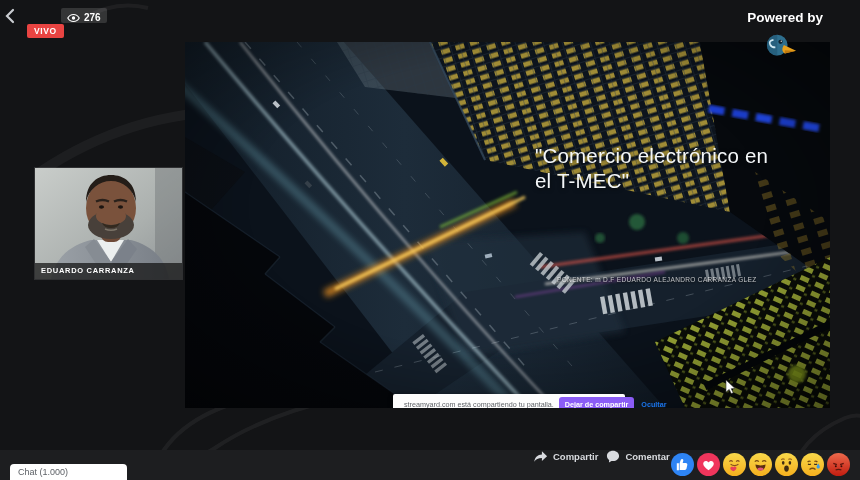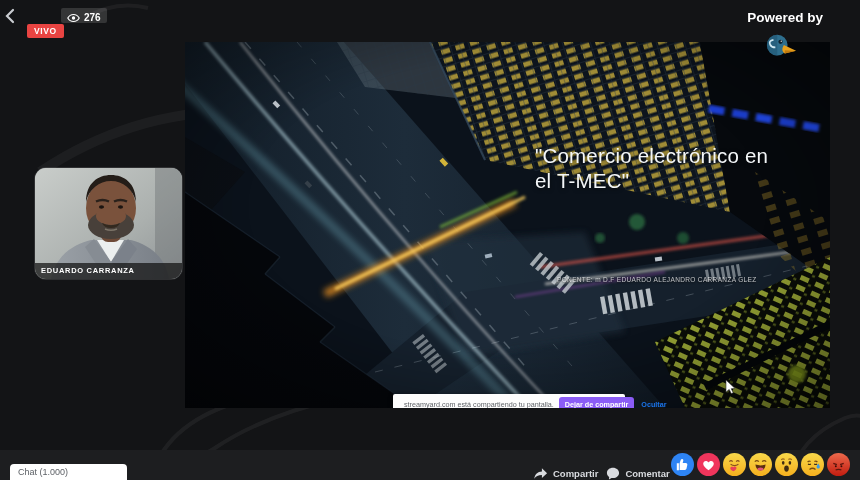--- a/index.html
+++ b/index.html
@@ -19,21 +19,21 @@
 
   
   .powered-by { position:absolute; right:37px; top:10px; color:#fff; font-size:13.5px;
     font-weight:bold; z-index:30; }
   .brand-bird { position:absolute; left:765px; top:32px; z-index:30; }
   .brand-name { position:absolute; left:743px; top:57px; color:#fff; font-size:17px;
     font-weight:bold; letter-spacing:.3px; z-index:30; }
 
   
   .webcam { position:absolute; left:35px; top:168px; width:147px; height:111px;
-    overflow:hidden; background:#9aa0a2; outline:1px solid rgba(255,255,255,.12);border-radius:11px; }
+    overflow:hidden; background:#9aa0a2; outline:1px solid rgba(255,255,255,.12); }
   .cam-label { position:absolute; left:0; right:0; bottom:0; height:16px;
     background:rgba(16,16,16,.72); color:#fff; font-size:7.5px; font-weight:bold;
     letter-spacing:.7px; line-height:16px; padding-left:6px; }
 
   
   .presentation { position:absolute; left:185px; top:42px; width:645px; height:366px;
     background:#0b121b; overflow:hidden; }
   .slide-title { position:absolute; left:350px; top:101px; width:252px; color:#f3f6f8;
     font-size:20.5px; line-height:1.22; font-weight:400; letter-spacing:.2px;
     text-shadow:0 1px 4px rgba(0,0,0,.6); }
@@ -51,21 +51,21 @@
     cursor:pointer; padding:0 2px; }
 
   .cursor { position:absolute; left:540px; top:338px; z-index:20; }
 
   
   .footer { position:absolute; left:0; right:0; bottom:0; height:30px; background:#1d1e20; }
   .chat-tab { position:absolute; left:10px; bottom:0; width:117px; height:16px;
     background:#fff; border-radius:4px 4px 0 0; color:#5d6166; font-size:9px;
     padding:3px 0 0 8px; cursor:pointer; }
   .actions { position:absolute; left:533px; top:0; height:30px; display:flex; gap:8px;
-    align-items:flex-end; }
+    align-items:flex-start; }
   .action-btn { display:flex; align-items:center; gap:5px; color:#d9dbdf; font-size:9.5px;
     font-weight:bold; cursor:pointer; background:none; border:none; }
   .reactions { position:absolute; right:10px; top:3px; display:flex; gap:3px; }
   .reaction { width:23px; height:23px; cursor:pointer; }
   .reaction svg { display:block; }
 </style>
 </head>
 <body>
 
 <div id="stage">

